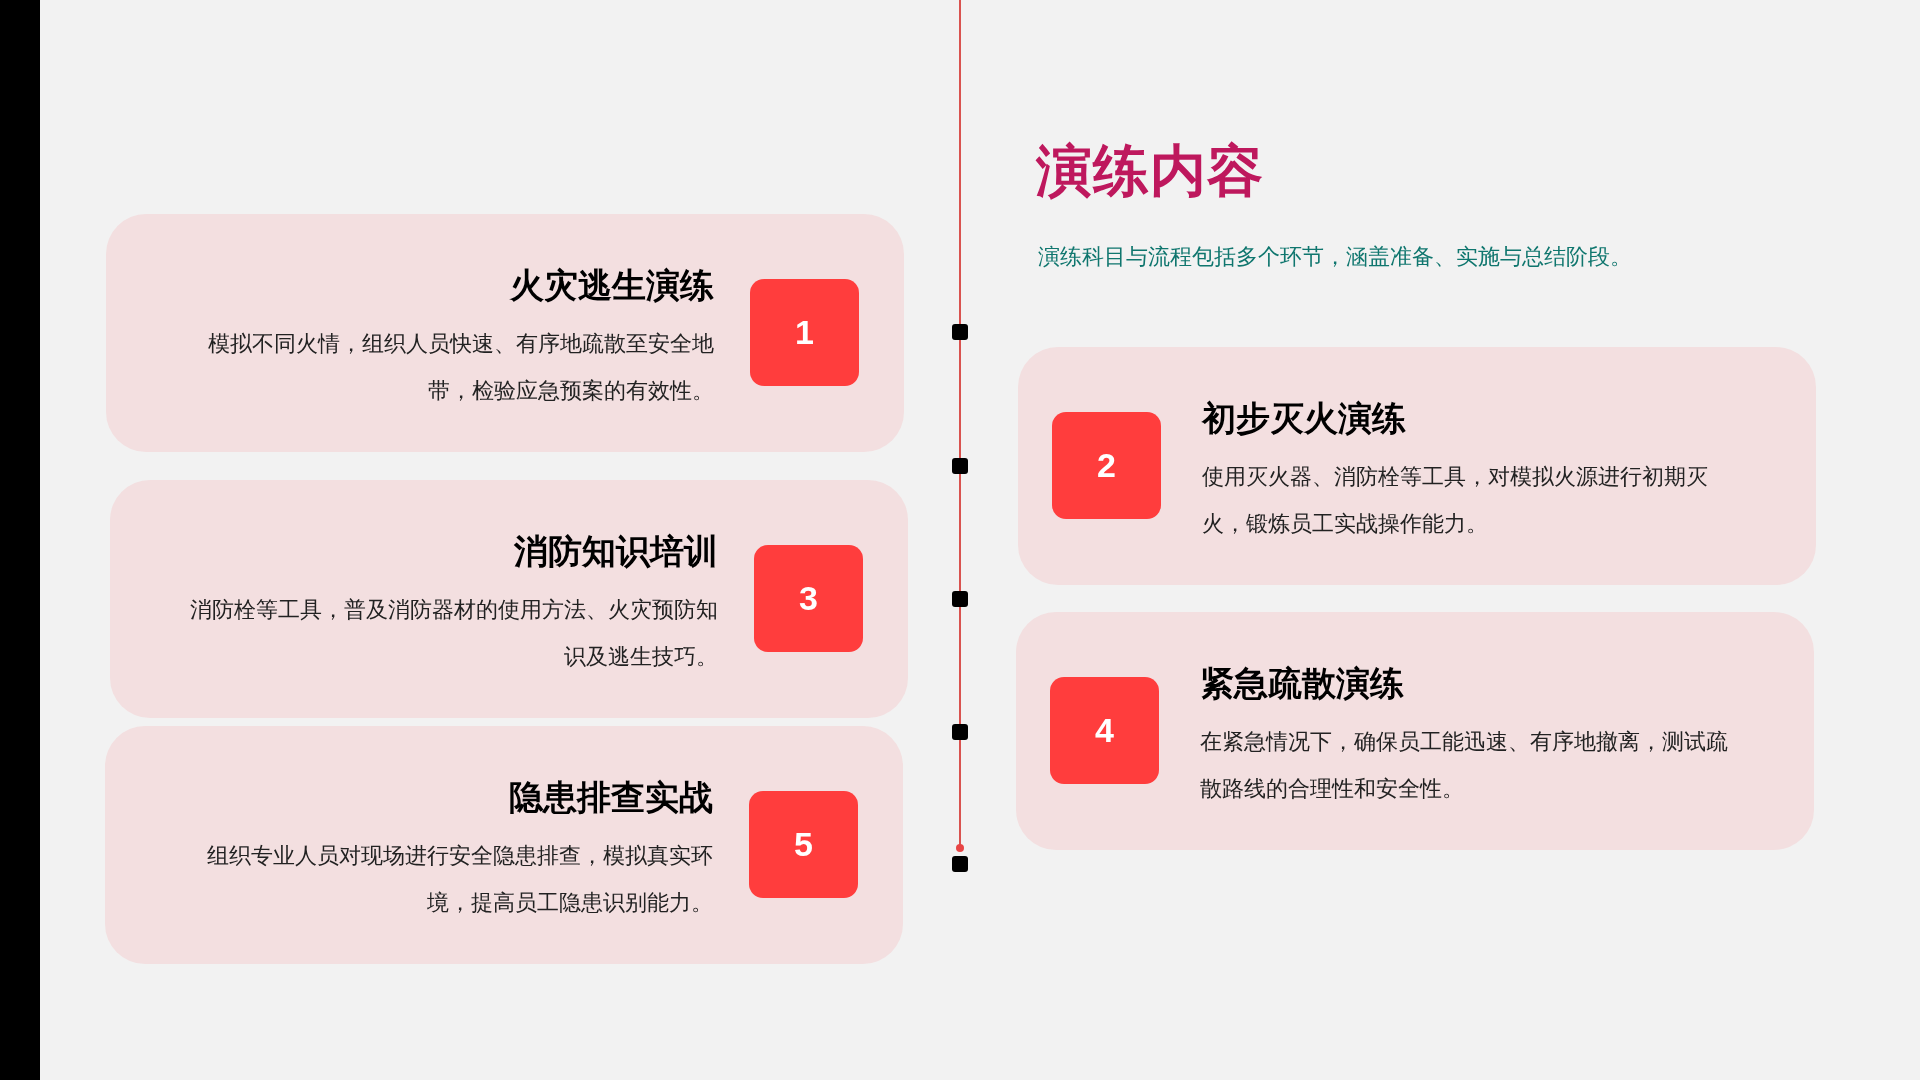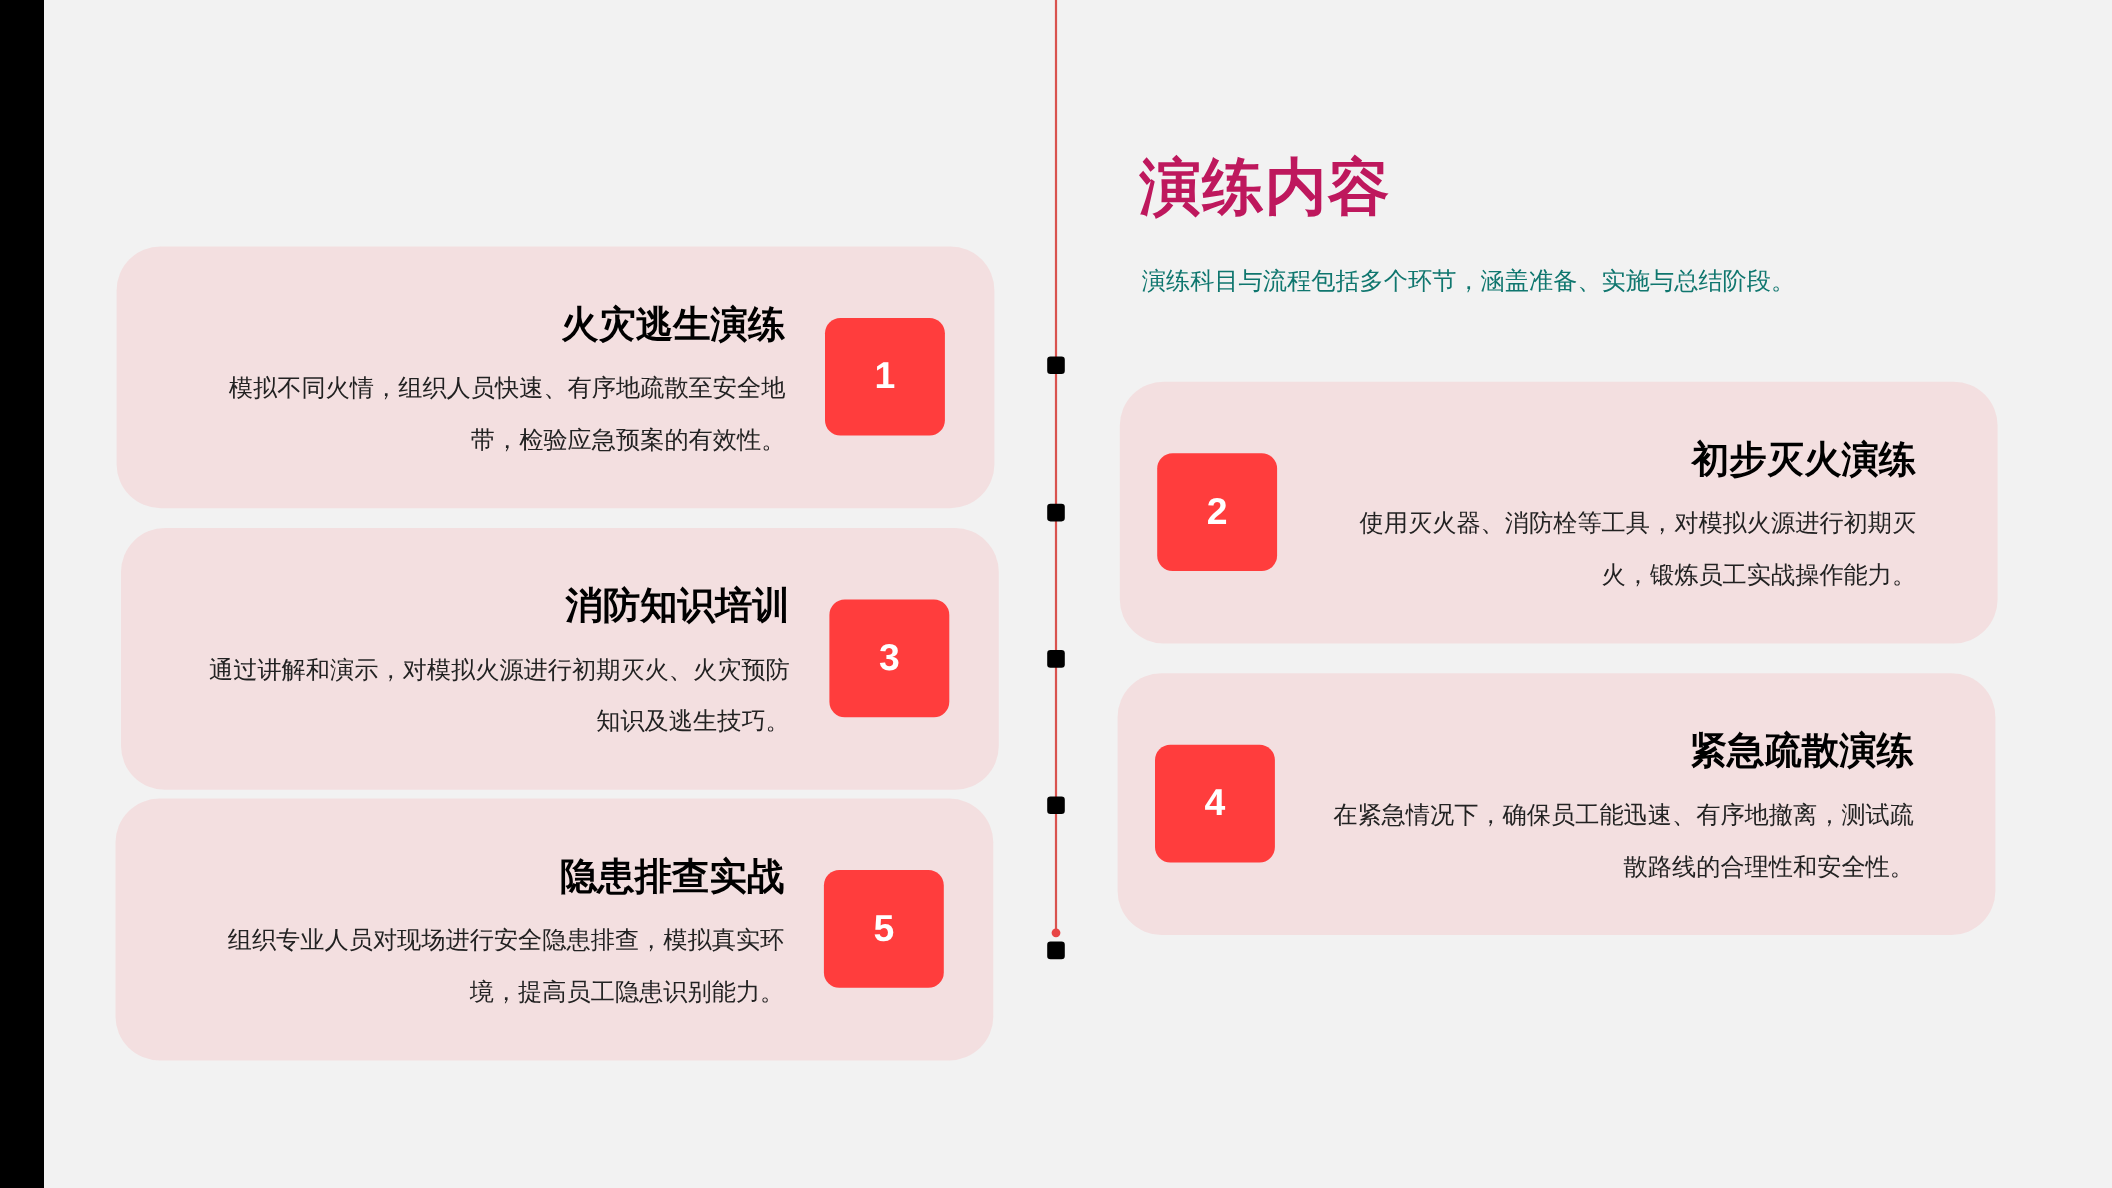--- a/index.html
+++ b/index.html
@@ -23,58 +23,58 @@
       color:#fff; font-family:"Liberation Sans", sans-serif; font-weight:bold; font-size:34px;
       display:flex; align-items:center; justify-content:center;
     }
     .card .text { position:absolute; }
     .card .title { font-size:34px; font-weight:bold; line-height:42px; color:#000; }
     .card .desc { font-size:22px; line-height:47px; color:#222; margin-top:14px; }
 
     .card.left .badge { left:644px; top:65px; }
     .card.left .text { right:190px; top:50px; width:540px; text-align:right; }
     .card.right .badge { left:34px; top:65px; }
-    .card.right .text { left:184px; top:50px; width:540px; text-align:right; }
+    .card.right .text { left:184px; top:50px; width:540px; text-align:left; }
   </style>
 </head>
 <body>
 
 <div class="left-bar"></div>
 
 <div class="timeline-line"></div>
 <div class="timeline-dot"></div>
 <div class="marker" style="top:324px"></div>
 <div class="marker" style="top:458px"></div>
 <div class="marker" style="top:591px"></div>
 <div class="marker" style="top:724px"></div>
 <div class="marker" style="top:856px"></div>
 
 <div class="header-title">演练内容</div>
 <div class="header-sub">演练科目与流程包括多个环节，涵盖准备、实施与总结阶段。</div>
 
-<div class="card left" style="left:106px; top:224px;">
+<div class="card left" style="left:106px; top:214px;">
   <div class="text">
     <div class="title">火灾逃生演练</div>
     <div class="desc">模拟不同火情，组织人员快速、有序地疏散至安全地带，检验应急预案的有效性。</div>
   </div>
   <div class="badge">1</div>
 </div>
 
 <div class="card right" style="left:1018px; top:347px;">
   <div class="badge">2</div>
   <div class="text">
     <div class="title">初步灭火演练</div>
     <div class="desc">使用灭火器、消防栓等工具，对模拟火源进行初期灭火，锻炼员工实战操作能力。</div>
   </div>
 </div>
 
 <div class="card left" style="left:110px; top:480px;">
   <div class="text">
     <div class="title">消防知识培训</div>
-    <div class="desc">通过讲解和演示，对模拟火源进行初期灭火、火灾预防知识及逃生技巧。</div>
+    <div class="desc">消防栓等工具，普及消防器材的使用方法、火灾预防知识及逃生技巧。</div>
   </div>
   <div class="badge">3</div>
 </div>
 
 <div class="card right" style="left:1016px; top:612px;">
   <div class="badge">4</div>
   <div class="text">
     <div class="title">紧急疏散演练</div>
     <div class="desc">在紧急情况下，确保员工能迅速、有序地撤离，测试疏散路线的合理性和安全性。</div>
   </div>

